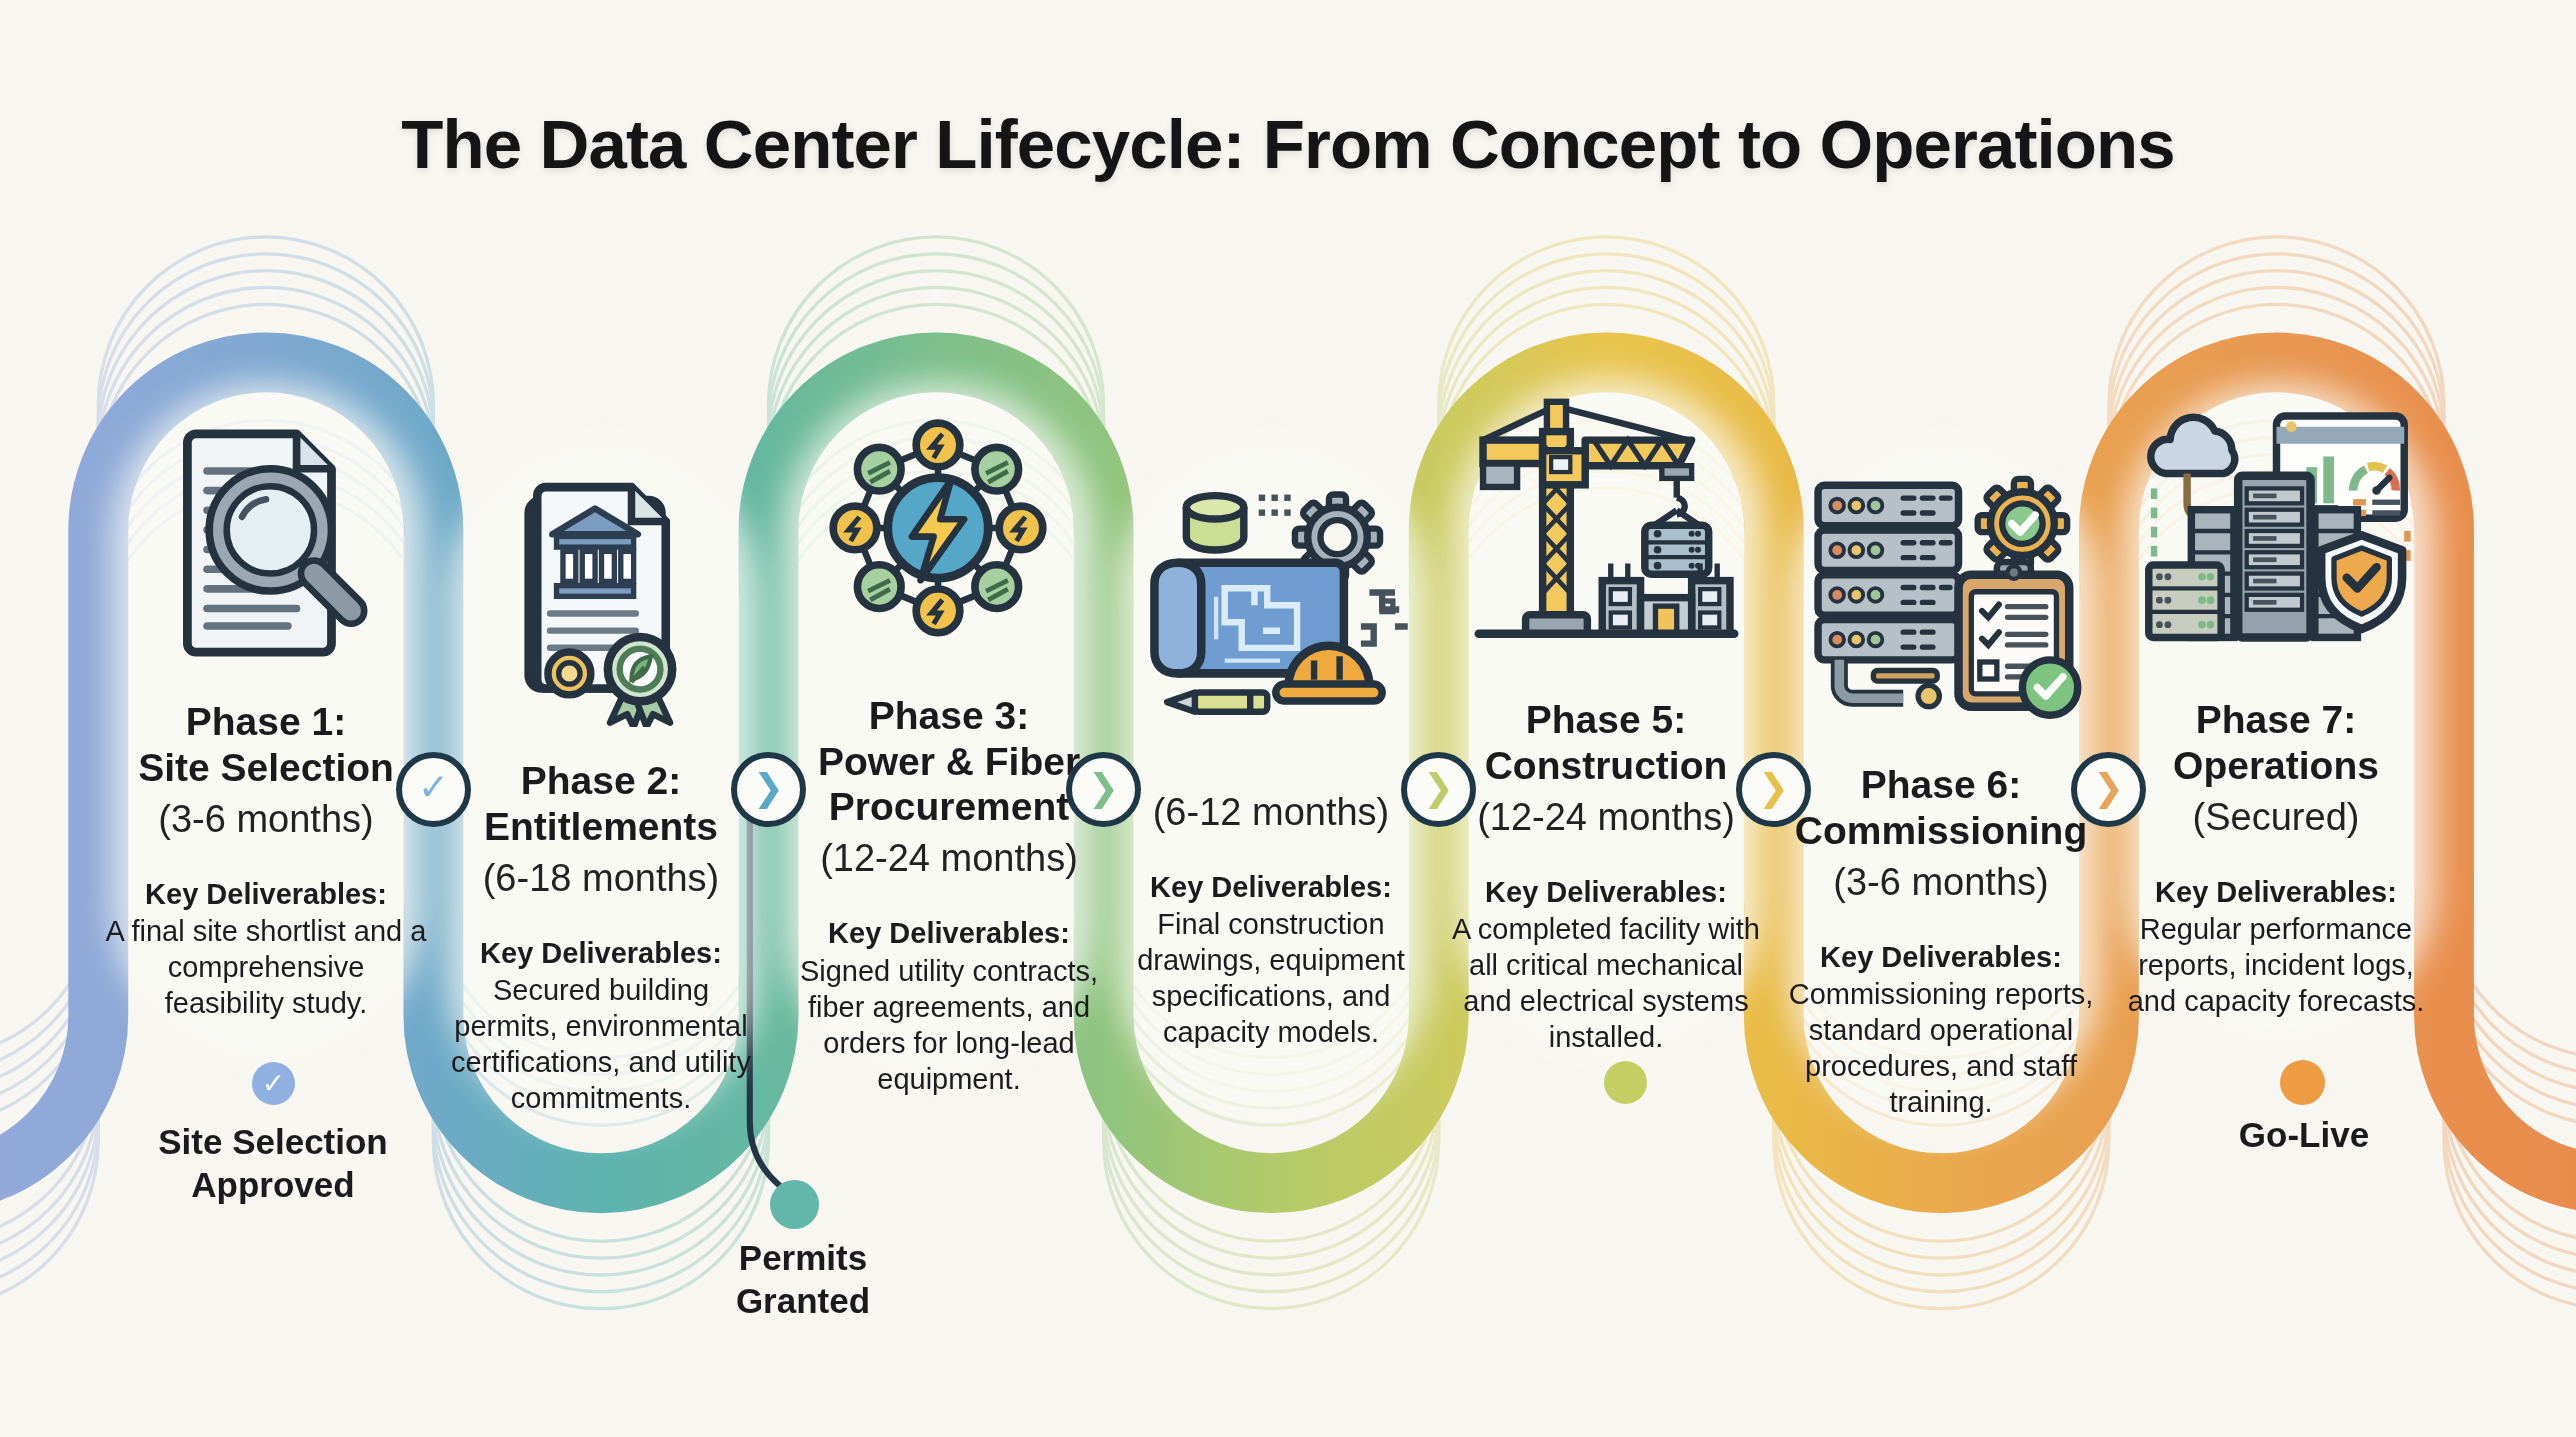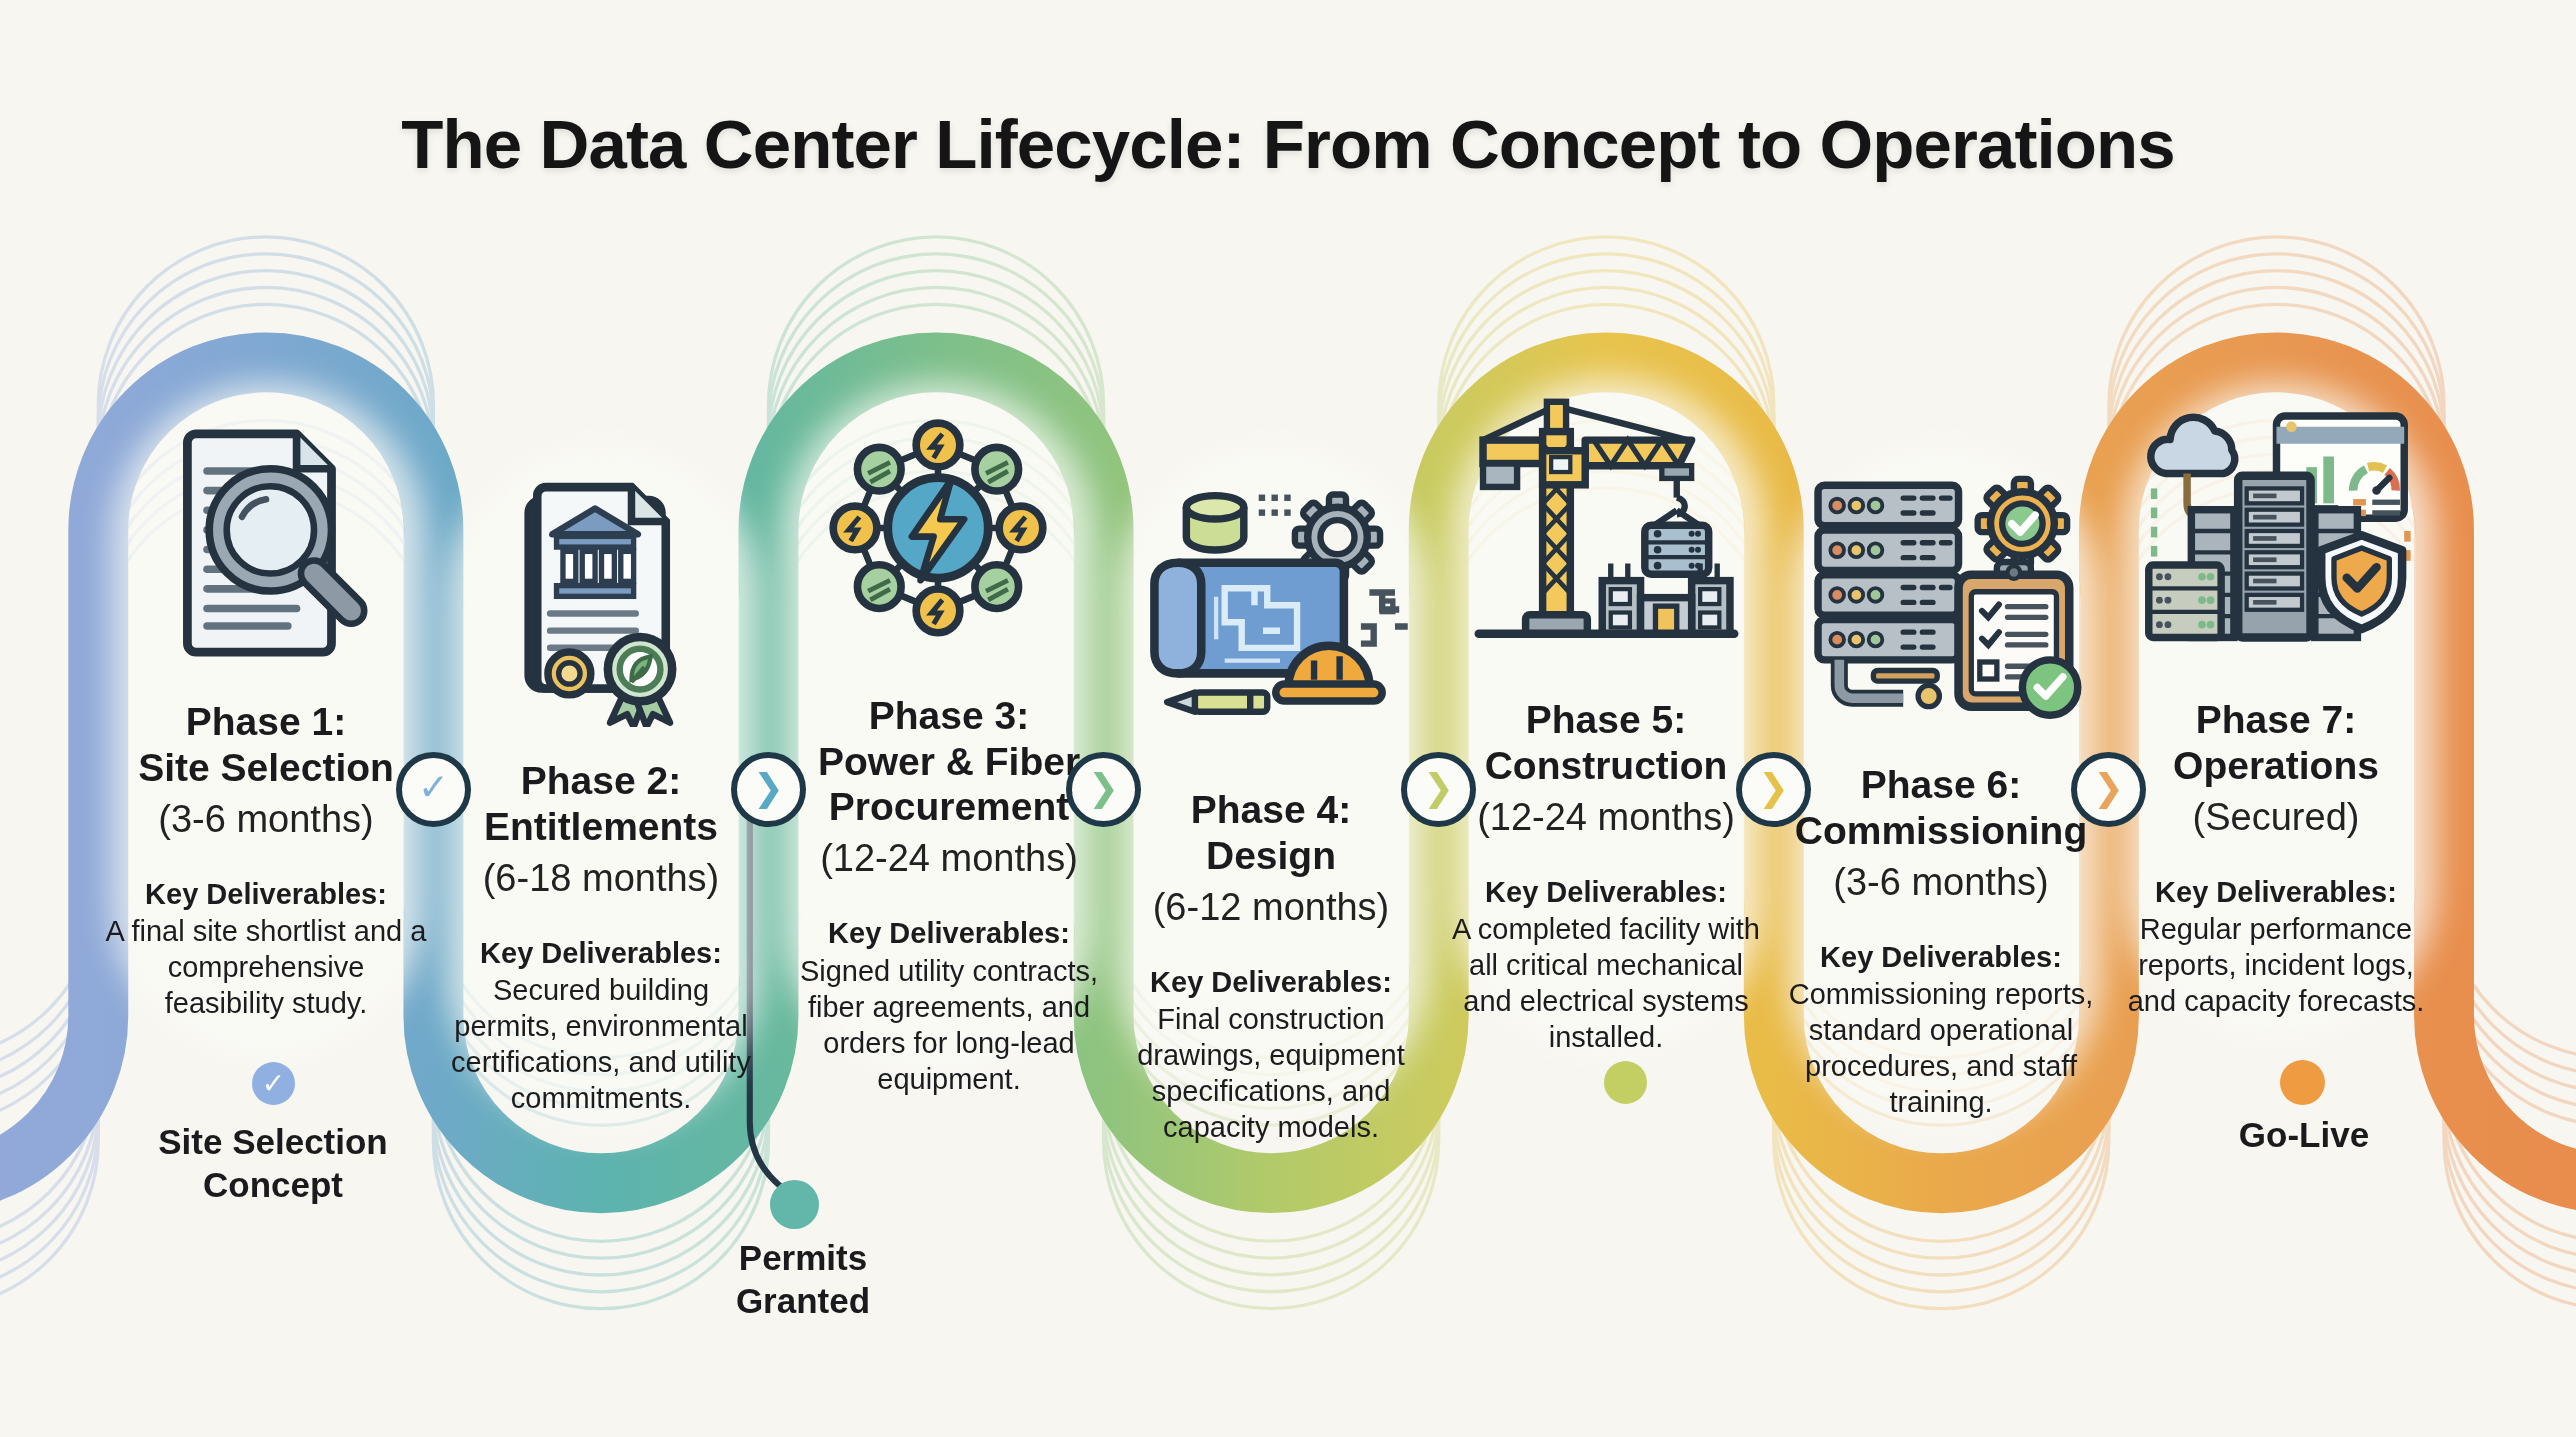--- a/index.html
+++ b/index.html
@@ -434,21 +434,20 @@
     <div class="kd">Key Deliverables:</div>
     <p class="body">Secured building permits, environmental certifications, and utility commitments.</p>
   </div>
   <div class="phase" style="left:788px;top:689px">
     <h2><span>Phase 3:</span><br><span>Power &amp; Fiber Procurement</span></h2>
     <div class="duration">(12-24 months)</div>
     <div class="kd">Key Deliverables:</div>
     <p class="body">Signed utility contracts, fiber agreements, and orders for long-lead equipment.</p>
   </div>
   <div class="phase" style="left:1110px;top:783px">
-    <h2><span>Phase 4:</span><br><span>Design</span></h2>
     <div class="duration">(6-12 months)</div>
     <div class="kd">Key Deliverables:</div>
     <p class="body">Final construction drawings, equipment specifications, and capacity models.</p>
   </div>
   <div class="phase" style="left:1445px;top:693px">
     <h2><span>Phase 5:</span><br><span>Construction</span></h2>
     <div class="duration">(12-24 months)</div>
     <div class="kd">Key Deliverables:</div>
     <p class="body">A completed facility with all critical mechanical and electrical systems installed.</p>
   </div>
@@ -482,21 +481,21 @@
     </div>
   <div class="connector" style="left:2071px;top:752px">
     <span class="glyph" style="color: rgb(233, 164, 92);">❯</span>
     </div>
 
   <div class="dot" style="left: 252px; top: 1062px; width: 43px; height: 43px; background-color: rgb(143, 176, 224);">
     <span class="glyph">✓</span>
     </div>
   <div class="mlabel" style="left:86px;top:1121px;width:374px">
     <div>Site Selection</div>
-      <div>Concept</div>
+      <div>Approved</div>
     </div>
 
   <div class="dot" style="left: 770px; top: 1180px; width: 49px; height: 49px; background-color: rgb(98, 183, 170);"></div>
   <div class="mlabel" style="left:658px;top:1237px;width:290px">
     <div>Permits</div>
       <div>Granted</div>
     </div>
 
   <div class="dot" style="left: 1604px; top: 1061px; width: 43px; height: 43px; background-color: rgb(195, 207, 99);"></div>
 

